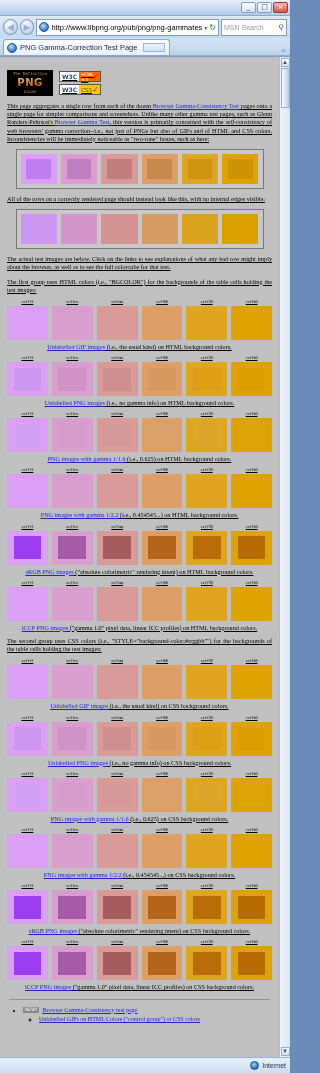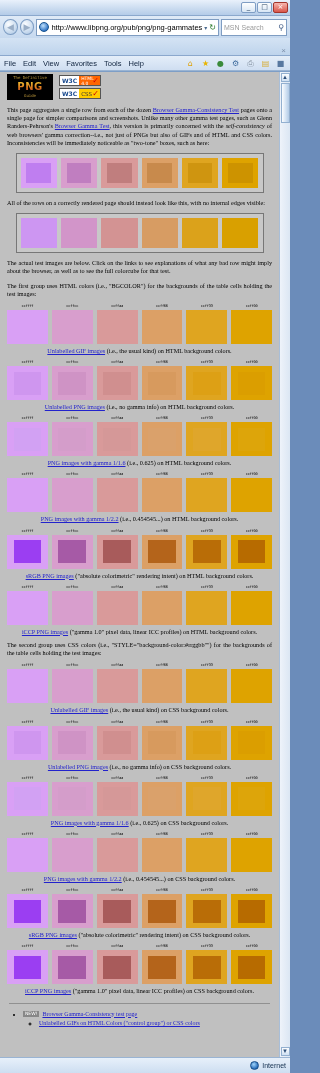--- a/index.html
+++ b/index.html
@@ -120,26 +120,27 @@
   .viewport {
     flex: 1 1 auto; position: relative;
     display: flex;
     background: #c0c0c0;
     border-top: 1px solid #7e9ec6;
     overflow: hidden;
   }
   .page {
     flex: 1 1 auto;
     background: #c0c0c0;
-    padding: 2px 7px 0 7px;
+    padding: 13px 7px 0 7px;
     overflow: hidden;
     font-family: "Liberation Serif", serif;
     color: #000;
     font-size: 6.2px;
     line-height: 1.32;
+    text-decoration: underline;
   }
   .scrollbar {
     flex: 0 0 11px;
     background: linear-gradient(90deg,#eef3fa,#dbe6f3);
     border-left: 1px solid #a8bed8;
     display: flex; flex-direction: column; align-items: center;
     padding: 1px 0;
   }
   .sb-arrow { width: 9px; height: 9px; background: linear-gradient(#fbfdff,#cfe0f2);
     border: 1px solid #93b0d0; font-size: 6px; line-height: 7px; text-align: center; color: #2d4f79; }
@@ -261,40 +262,28 @@
       <span class="caret">▾</span>
       <span class="refresh">↻</span>
     </div>
     <div class="searchbox">
       <span>MSN Search</span>
       <span class="mag">⚲</span>
     </div>
   </div>
 
   <div class="tabstrip">
+    <div class="tab">
+      <span class="ie-ico"></span>
+      <span class="label">PNG Gamma-Correction Test Page</span>
+      <span class="newtab"></span>
+    </div>
     <span class="tabclose">×</span>
   </div>
 
-  <div class="menubar">
-    <span class="menuitem">File</span>
-    <span class="menuitem">Edit</span>
-    <span class="menuitem">View</span>
-    <span class="menuitem">Favorites</span>
-    <span class="menuitem">Tools</span>
-    <span class="menuitem">Help</span>
-    <span class="toolicons">
-      <span class="ticon" style="color:#e0a000">⌂</span>
-      <span class="ticon" style="color:#e8b400">★</span>
-      <span class="ticon" style="color:#3a8a3a">●</span>
-      <span class="ticon" style="color:#3f6c9e">⚙</span>
-      <span class="ticon" style="color:#7d8a99">⎙</span>
-      <span class="ticon" style="color:#d6a92a">▤</span>
-      <span class="ticon" style="color:#5878a0">■</span>
-    </span>
-  </div>
 
   <div class="viewport">
     <div class="page">
 
       <div class="pagehead">
         <div class="pnglogo">
           <span class="top">The Definitive</span>
           <span class="pngtext">PNG</span>
           <span class="bot">Guide</span>
         </div>

